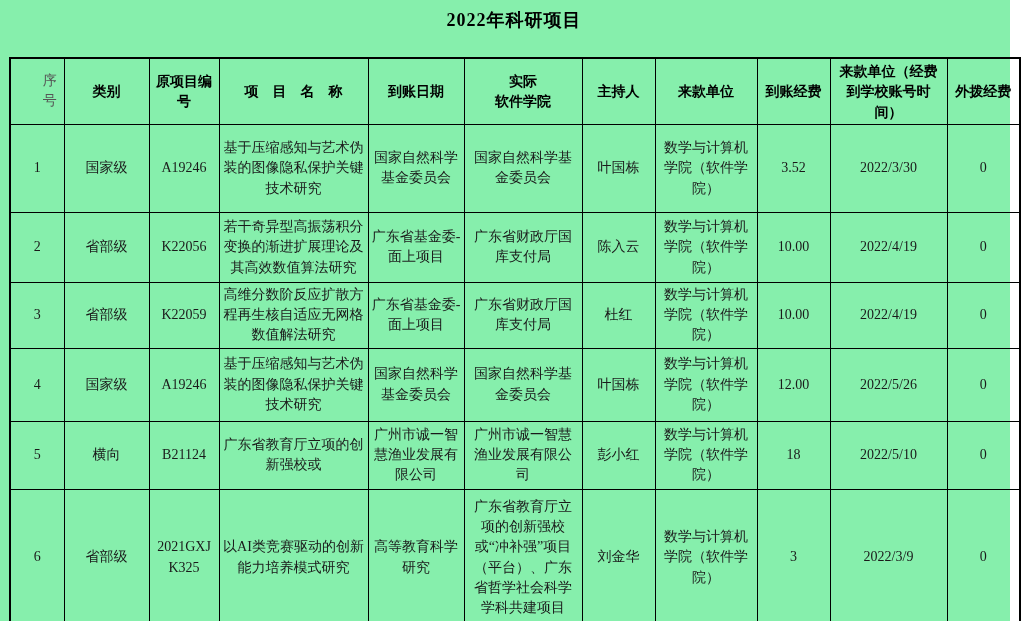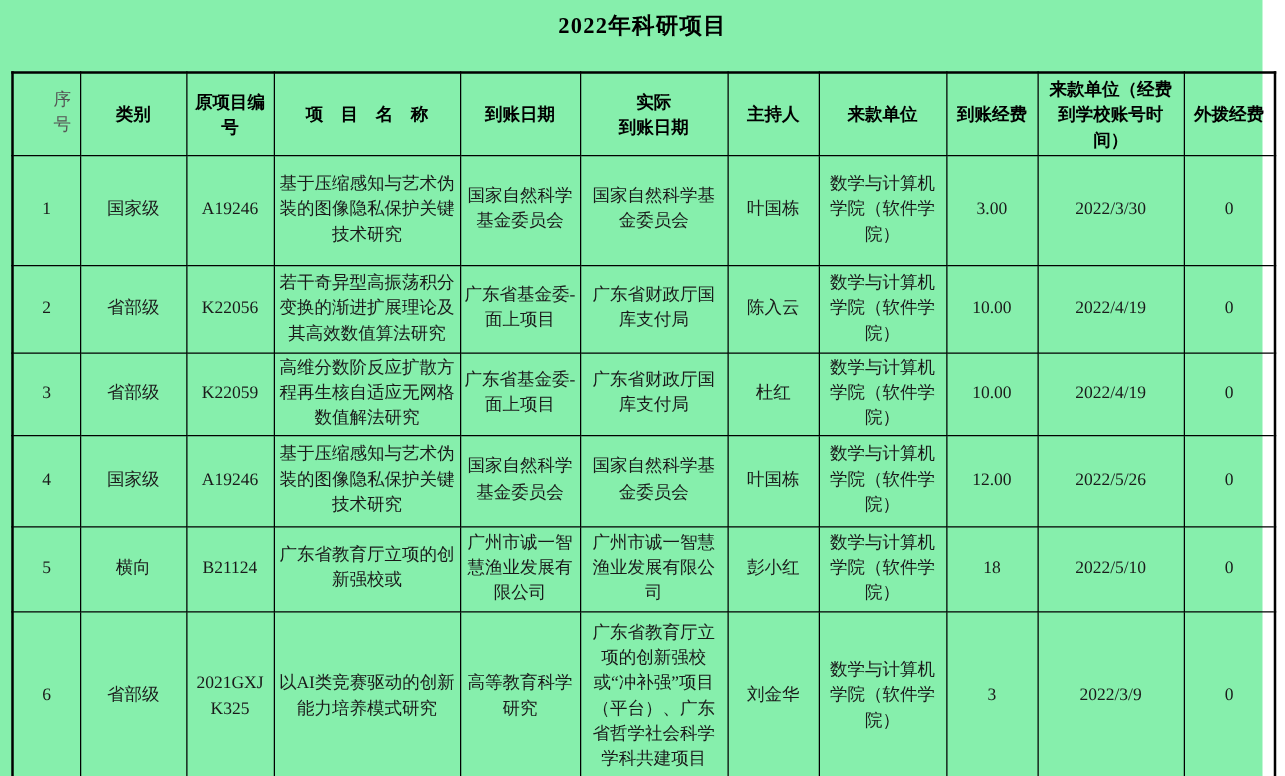--- a/index.html
+++ b/index.html
@@ -92,39 +92,39 @@
       <col style="width:73px">
     </colgroup>
     <thead>
       <tr class="hdr">
         <th class="light">序号</th>
         <th>类别</th>
         <th>原项目编号</th>
         <th>项　目　名　称</th>
         <th>到账日期</th>
         <th>实际
-到账日期</th>
+软件学院</th>
         <th>主持人</th>
         <th>来款单位</th>
         <th>到账经费</th>
         <th>来款单位（经费到学校账号时间）</th>
         <th>外拨经费</th>
       </tr>
     </thead>
     <tbody>
       <tr class="r1">
         <td>1</td>
         <td>国家级</td>
         <td>A19246</td>
         <td>基于压缩感知与艺术伪装的图像隐私保护关键技术研究</td>
         <td>国家自然科学基金委员会</td>
         <td>国家自然科学基金委员会</td>
         <td>叶国栋</td>
         <td>数学与计算机学院（软件学院）</td>
-        <td>3.00</td>
+        <td>3.52</td>
         <td>2022/3/30</td>
         <td>0</td>
       </tr>
       <tr class="r2">
         <td>2</td>
         <td>省部级</td>
         <td>K22056</td>
         <td>若干奇异型高振荡积分变换的渐进扩展理论及其高效数值算法研究</td>
         <td>广东省基金委-面上项目</td>
         <td>广东省财政厅国库支付局</td>

